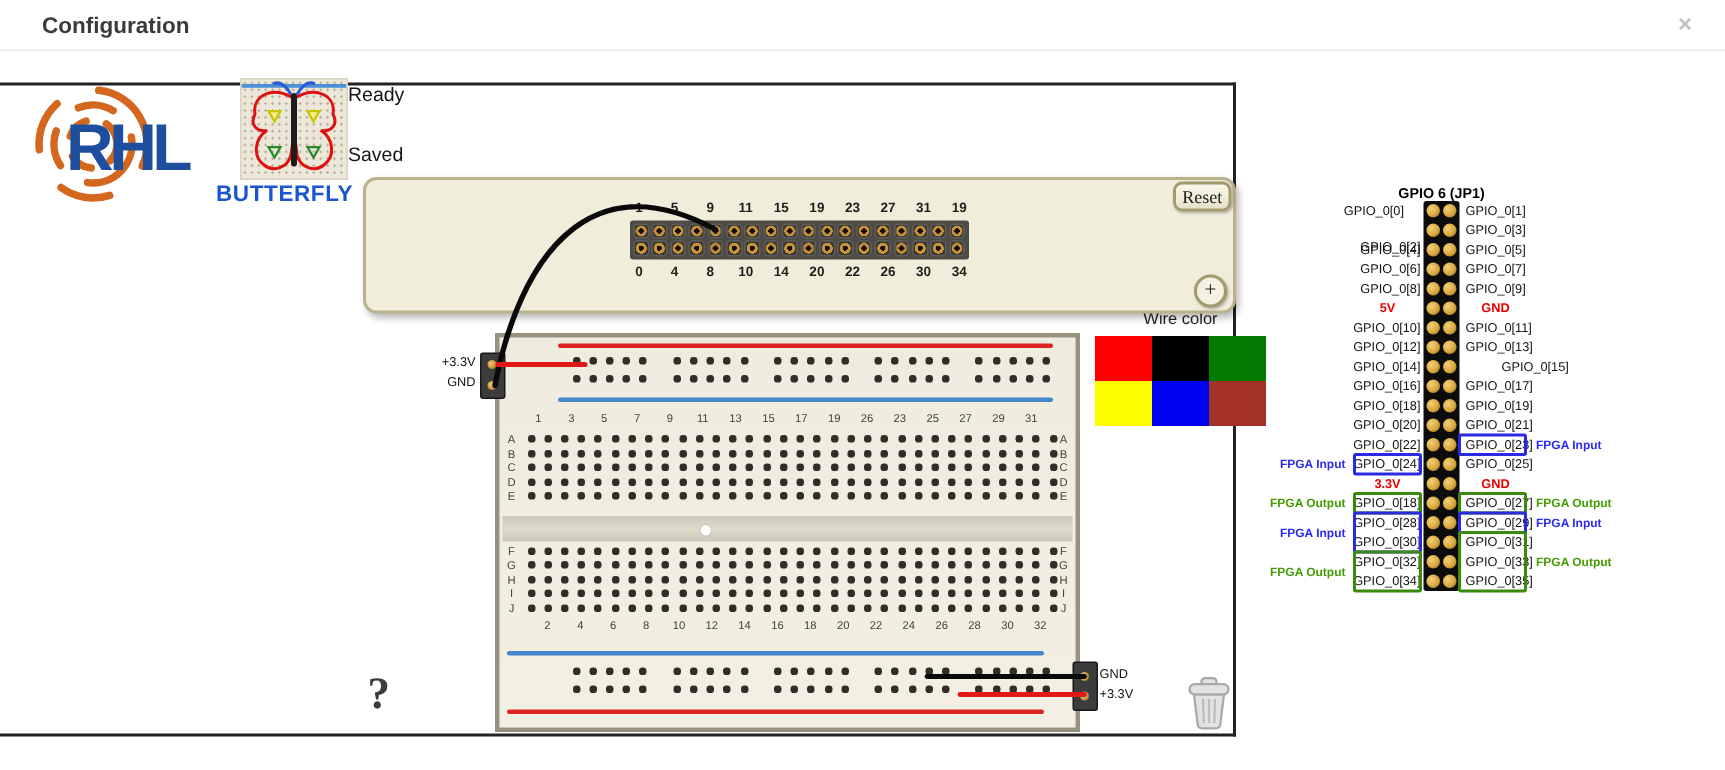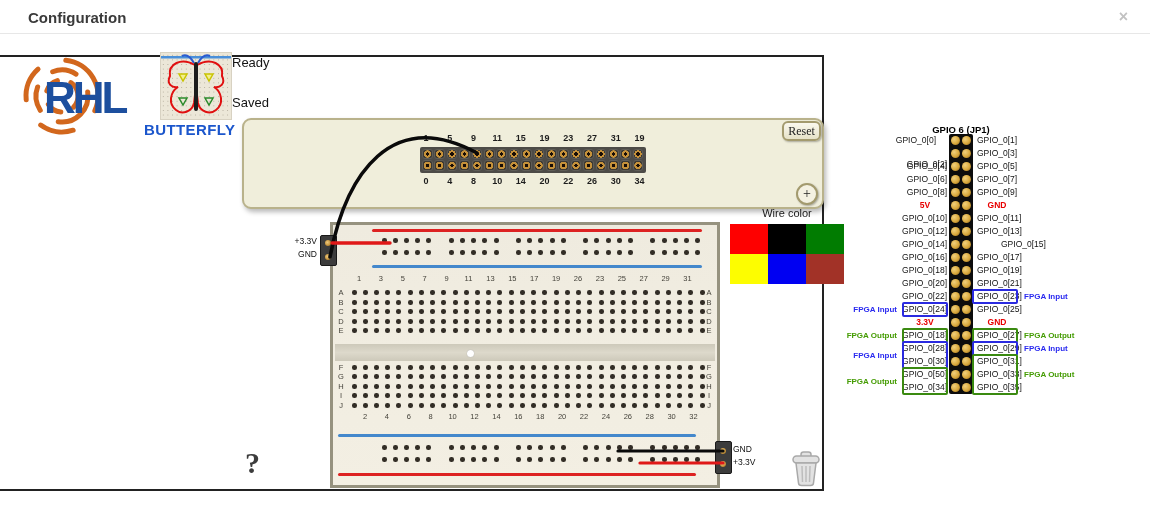--- a/index.html
+++ b/index.html
@@ -765,21 +765,21 @@
       <div class="gp-pin" style="left: 96px; top: 209px;"></div>
       <div class="gp-pin" style="left: 107px; top: 209px;"></div>
       <div class="glab l" style="right: 203px; top: 220px;">GPIO_0[28]</div>
       <div class="glab" style="left: 122px; top: 220px;">GPIO_0[29]</div>
       <div class="gp-pin" style="left: 96px; top: 222px;"></div>
       <div class="gp-pin" style="left: 107px; top: 222px;"></div>
       <div class="glab l" style="right: 203px; top: 233px;">GPIO_0[30]</div>
       <div class="glab" style="left: 122px; top: 233px;">GPIO_0[31]</div>
       <div class="gp-pin" style="left: 96px; top: 235px;"></div>
       <div class="gp-pin" style="left: 107px; top: 235px;"></div>
-      <div class="glab l" style="right: 203px; top: 246px;">GPIO_0[50]</div>
+      <div class="glab l" style="right: 203px; top: 246px;">GPIO_0[32]</div>
       <div class="glab" style="left: 122px; top: 246px;">GPIO_0[33]</div>
       <div class="gp-pin" style="left: 96px; top: 248px;"></div>
       <div class="gp-pin" style="left: 107px; top: 248px;"></div>
       <div class="glab l" style="right: 203px; top: 259px;">GPIO_0[34]</div>
       <div class="glab" style="left: 122px; top: 259px;">GPIO_0[35]</div>
       <div class="gp-pin" style="left: 96px; top: 261px;"></div>
       <div class="gp-pin" style="left: 107px; top: 261px;"></div>
       <div class="gbox" style="left: 117px; width: 46px; top: 167px; height: 15px; border: 2px solid rgb(42, 42, 224);"></div>
       <div class="gbox" style="left: 47px; width: 46px; top: 180px; height: 15px; border: 2px solid rgb(42, 42, 224);"></div>
       <div class="gbox" style="left: 47px; width: 46px; top: 206px; height: 15px; border: 2px solid rgb(58, 138, 16);"></div>

